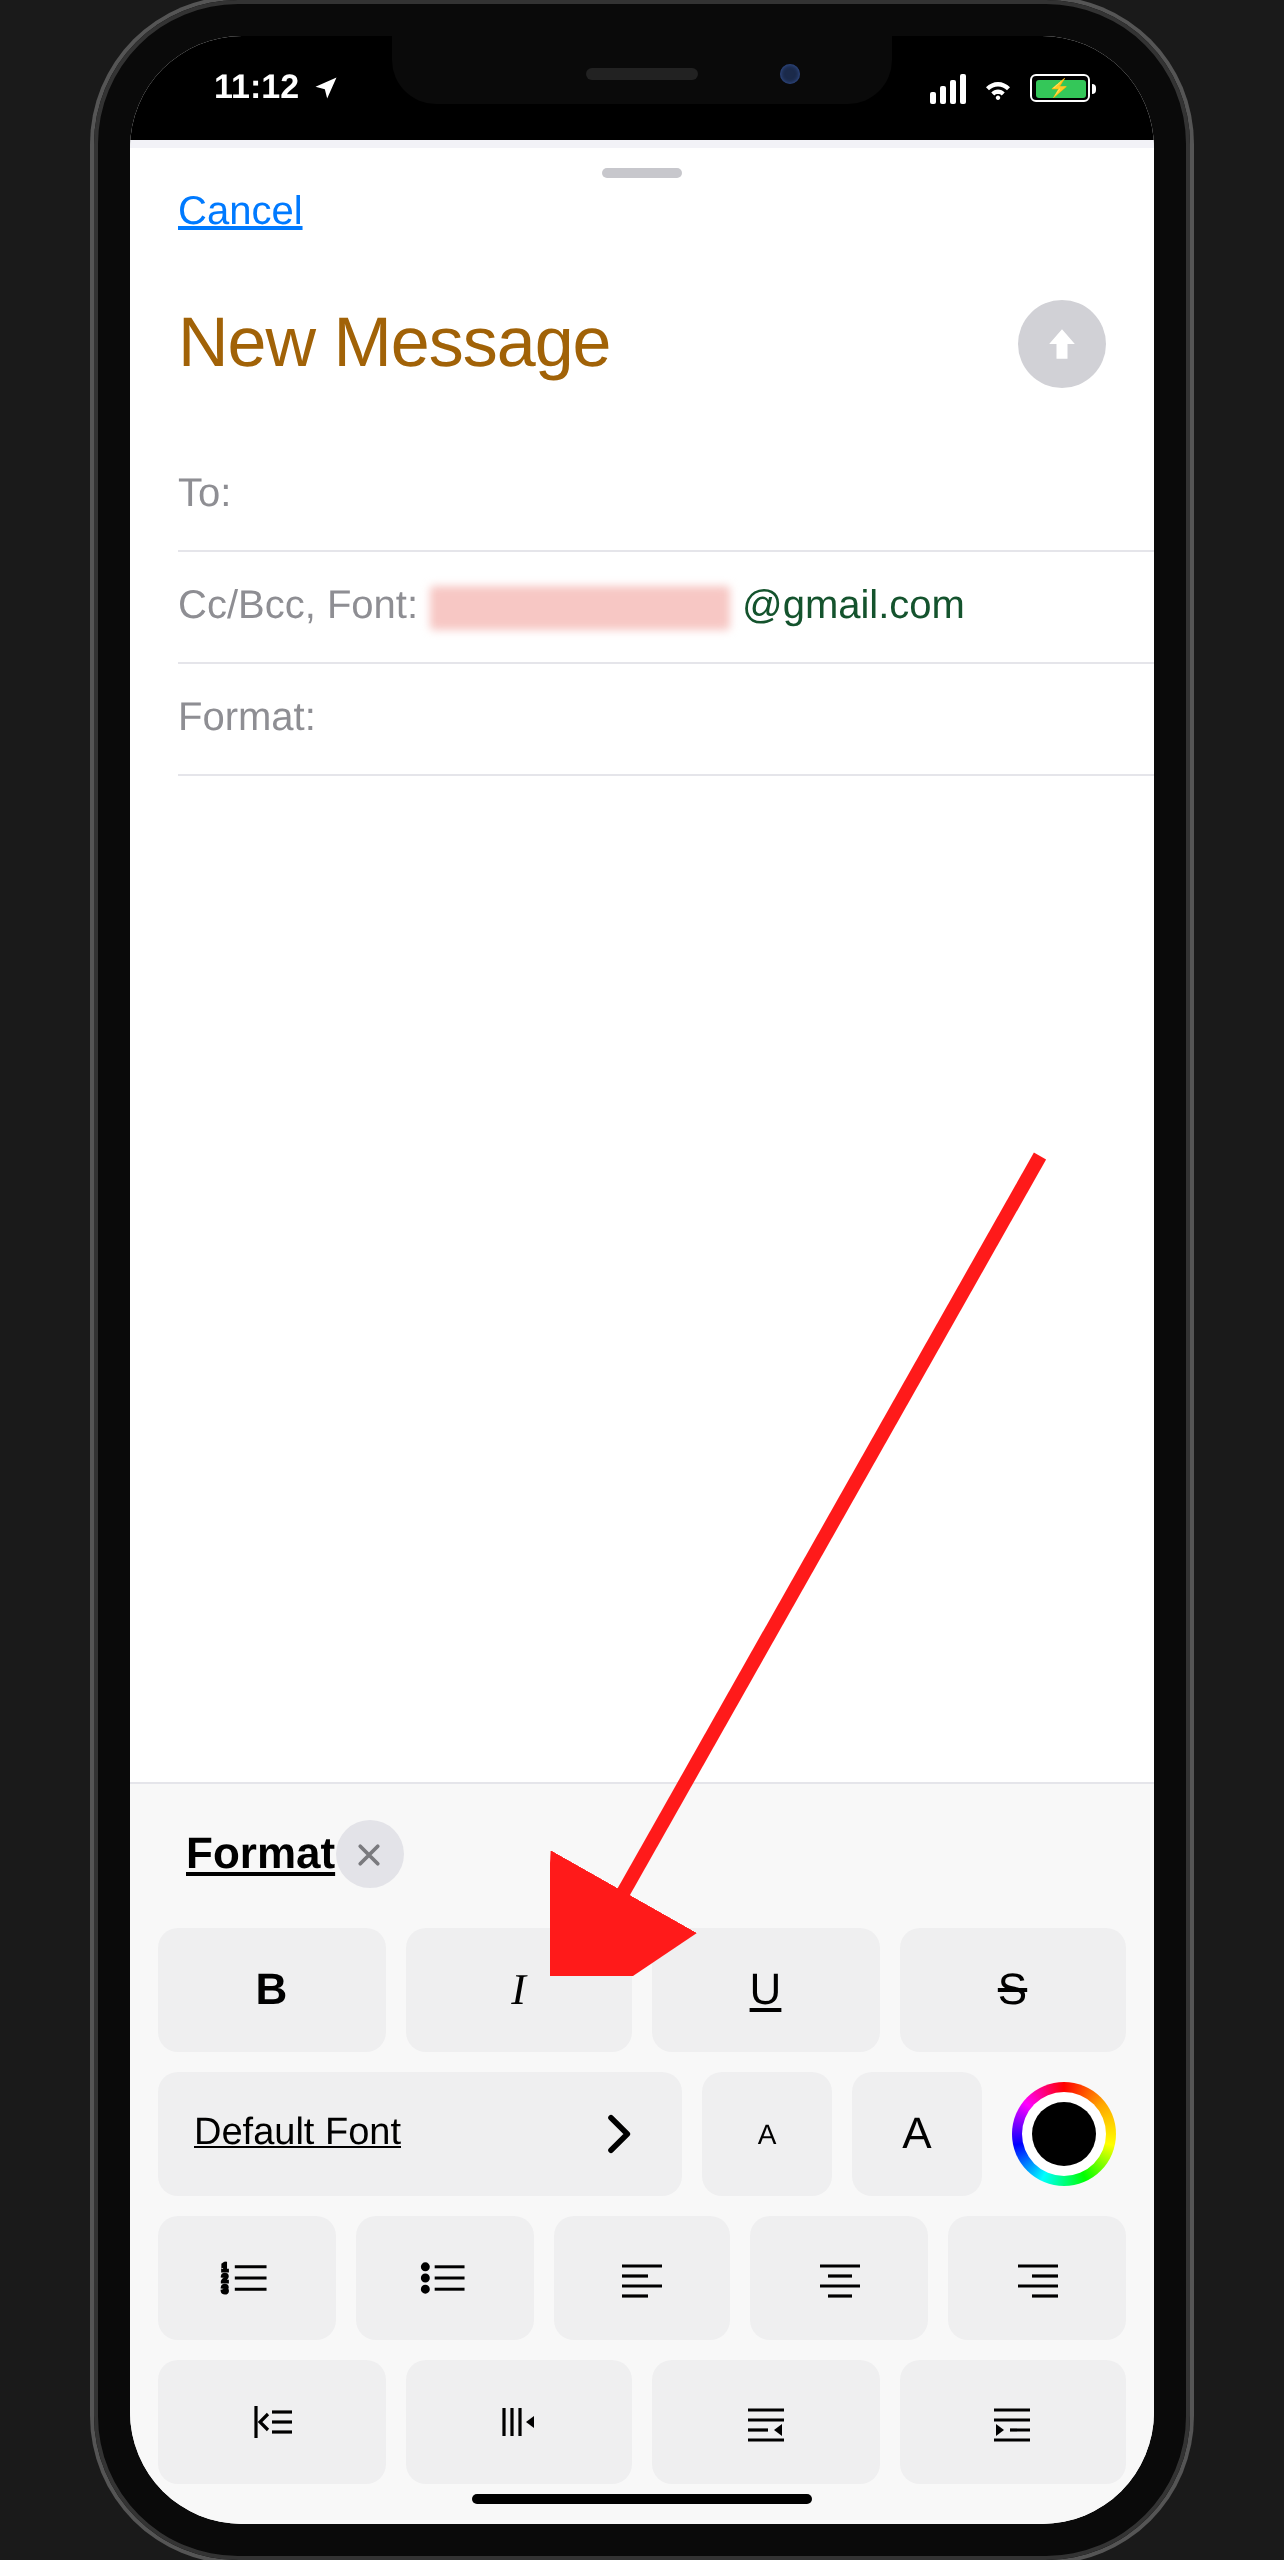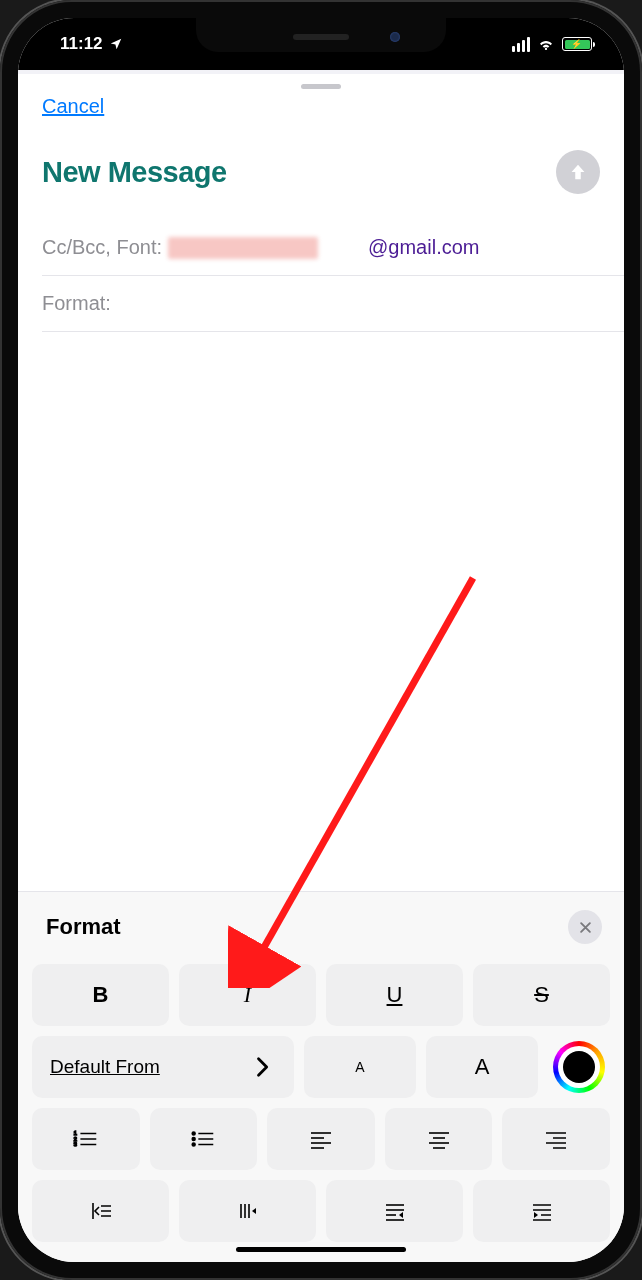--- a/index.html
+++ b/index.html
@@ -4,21 +4,21 @@
 <style>
   * { box-sizing: border-box; margin: 0; padding: 0; }
   body {
     background: #1a1a1a;
     font-family: -apple-system, "Helvetica Neue", Arial, sans-serif;
     display: flex;
     justify-content: center;
     align-items: flex-start;
   }
   .device {
-    width: 642px;
+    width: 548px;
     height: 1280px;
     background: #0a0a0a;
     border-radius: 72px;
     padding: 18px;
     position: relative;
     box-shadow: inset 0 0 0 2px #333, 0 0 0 2px #555;
   }
   .screen {
     width: 100%;
     height: 100%;
@@ -99,51 +99,52 @@
   }
   .cancel {
     color:#007aff;font-size:20px;
     text-decoration:underline;
   }
   .title-row {
     display:flex;justify-content:space-between;align-items:center;
     padding:14px 24px 26px;
   }
   .title {
-    font-size:29px;font-weight:700;color:#0f766e;letter-spacing:-0.5px;
+    font-size:35px;font-weight:400;color:#a16207;letter-spacing:-0.5px;
   }
   .send-btn {
     width:44px;height:44px;border-radius:50%;
     background:#d1d1d6;display:flex;align-items:center;justify-content:center;
   }
   .send-btn svg{width:22px;height:22px;}
   .fields{padding:0 0 0 24px;}
   .field{
     border-bottom:1px solid #e5e5ea;
     padding:16px 0;
     color:#8e8e93;font-size:20px;
     display:flex;align-items:center;gap:6px;
   }
-  .field-val-email{color:#4c1d95;margin-left:44px;}
+  .field-val-email{color:#14532d;}
   .redact{
     display:inline-block;width:150px;height:22px;
     background:#f7c7c4;
     filter:blur(2px);
     border-radius:2px;
   }
   .body-area{flex:1;}
   
   .format-panel{
     background:#f8f8f8;
     border-top:1px solid #e5e5ea;
     padding:18px 10px 10px;
   }
   .format-header{
-    display:flex;justify-content:space-between;align-items:center;
+    display:flex;justify-content:flex-start;align-items:center;
     padding:0 12px 20px 18px;
+    text-decoration:underline;
   }
   .format-title{font-size:22px;font-weight:700;}
   .close-btn{
     width:34px;height:34px;border-radius:50%;
     background:#e3e3e8;display:flex;align-items:center;justify-content:center;
     color:#7a7a7e;
   }
   .key-row{display:flex;gap:10px;margin-bottom:10px;padding:0 4px;}
   .key{
     flex:1;background:#efeff0;border-radius:10px;
@@ -221,20 +222,23 @@
       <span class="title">New Message</span>
       <div class="send-btn">
         <svg viewBox="0 0 24 24">
             <path d="M12 4 L5 12 H9 V20 H15 V12 H19 Z" fill="#fff"></path>
           </svg>
       </div>
     </div>
 
     <div class="fields">
       <div class="field">
+        <span>To:</span>
+      </div>
+      <div class="field">
         <span>Cc/Bcc, Font:</span>
         <span class="redact"></span>
           <span class="field-val-email">@gmail.com</span>
       </div>
       <div class="field">
         <span>Format:</span>
       </div>
     </div>
 
     <div class="body-area"></div>
@@ -259,21 +263,21 @@
         <div class="key">
             <span class="underline">U</span>
           </div>
         <div class="key">
             <span class="strike">S</span>
           </div>
       </div>
 
       <div class="key-row row2">
         <div class="key font-key">
-          <span class="font-label">Default From</span>
+          <span class="font-label">Default Font</span>
           <svg viewBox="0 0 24 24">
               <path d="M9 5 L16 12 L9 19" stroke="#000" stroke-width="2.4" fill="none" stroke-linecap="round" stroke-linejoin="round"></path>
             </svg>
         </div>
         <div class="key size-small">
             <span>A</span>
           </div>
         <div class="key size-big">
             <span>A</span>
           </div>

